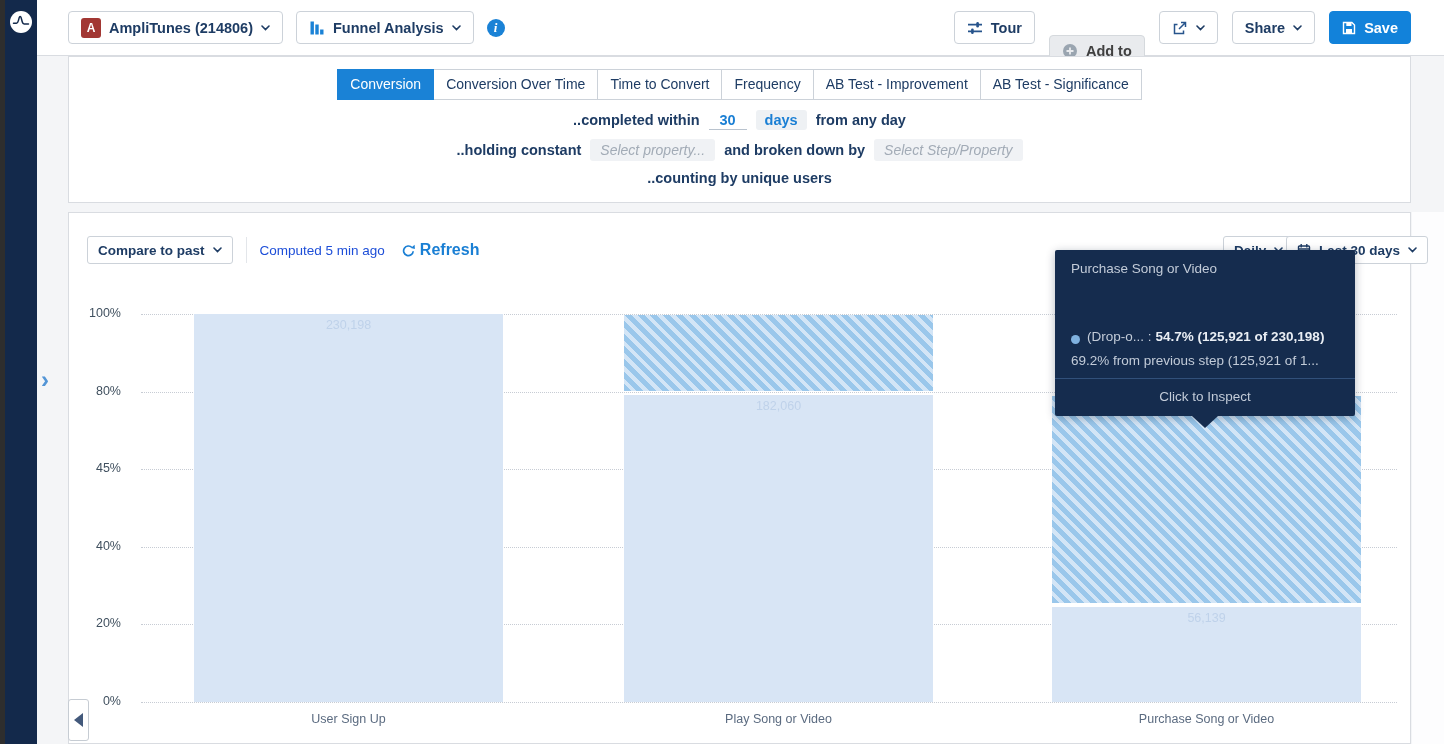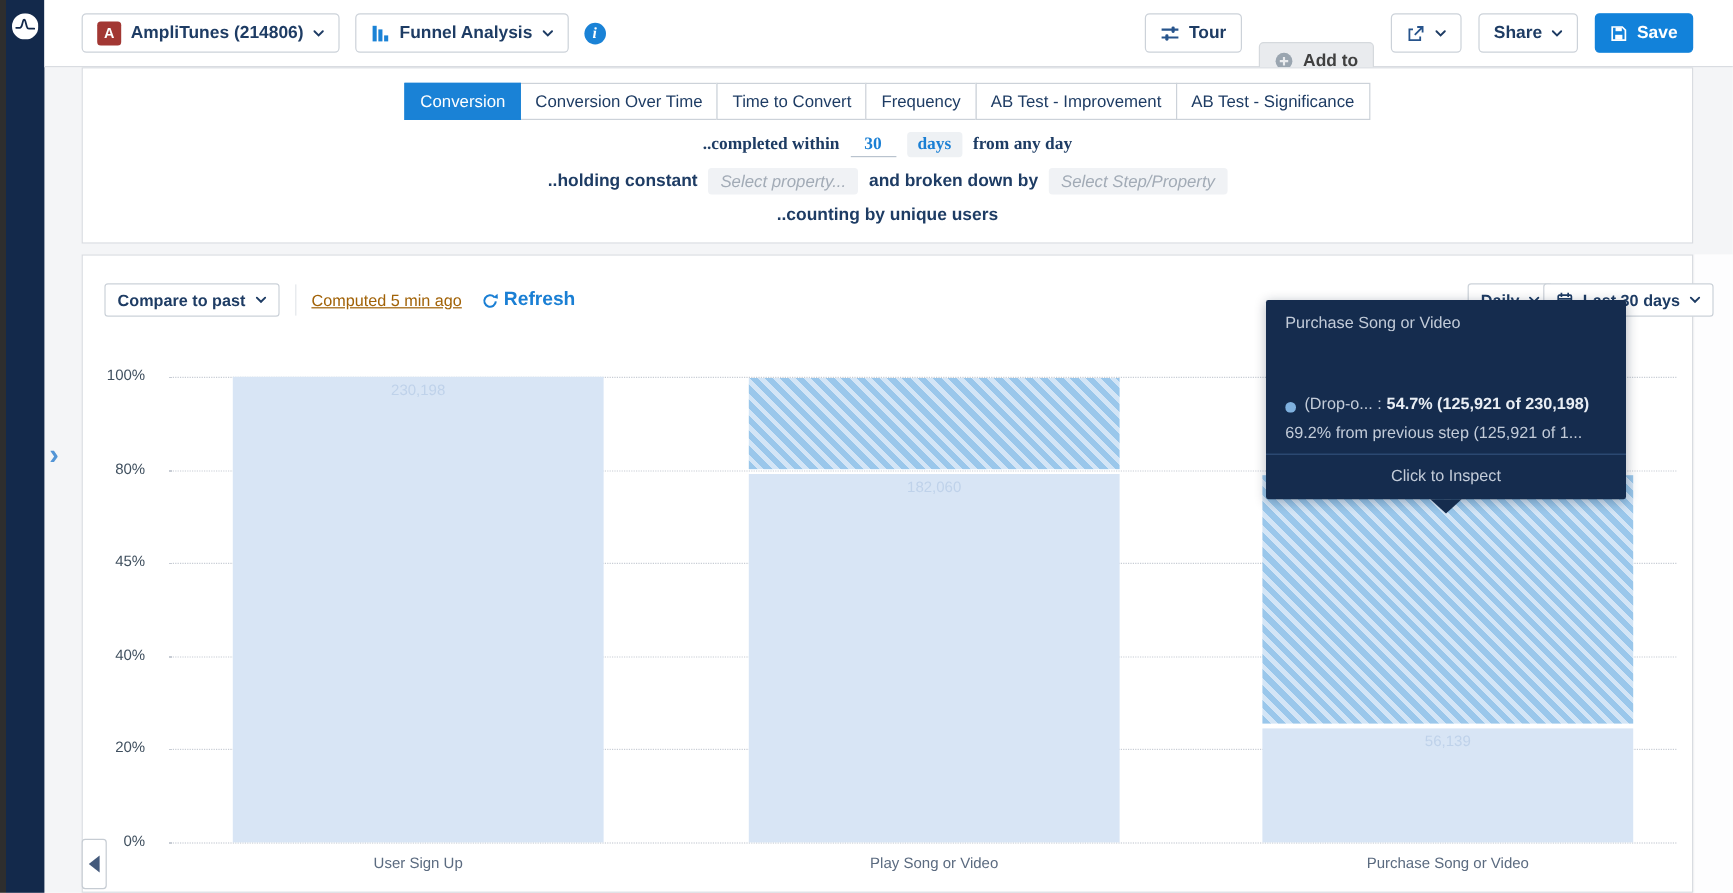--- a/index.html
+++ b/index.html
@@ -40,31 +40,31 @@
   
   .tabs { display:flex; justify-content:center; margin-top:12px; }
   .tab { height:31px; line-height:29px; padding:0 12px; border:1px solid #ccd2d9; margin-left:-1px;
          font-size:14px; color:#1e3c64; background:#fff; cursor:pointer; white-space:nowrap; }
   .tab:first-child { margin-left:0; }
   .tab.active { background:#1a82d6; border-color:#1a82d6; color:#fff; position:relative; z-index:1; }
 
   
   .qrow { display:flex; justify-content:center; align-items:center; gap:9px;
           font-size:14.5px; font-weight:700; color:#1e3c64; }
-  .qrow.r1 { margin-top:10px;font-family:Liberation Serif, serif; } .qrow.r2 { margin-top:9px; } .qrow.r3 { margin-top:9px; }
+  .qrow.r1 { margin-top:10px; } .qrow.r2 { margin-top:9px; } .qrow.r3 { margin-top:9px; }
   .qinput { color:#1a7fd4; min-width:38px; text-align:center; border-bottom:1px solid #b9c3ce;
             padding:1px 4px; cursor:text; }
   .qchip { background:#eef1f4; color:#1a7fd4; padding:2px 9px; border-radius:3px; cursor:pointer; }
   .qph { background:#f0f2f5; color:#a2abb6; font-style:italic; font-weight:400; font-size:14px;
          padding:3px 10px; border-radius:3px; cursor:pointer; }
 
   
   .controls-left { position:absolute; left:18px; top:23px; display:flex; align-items:center; }
   .vdiv { width:1px; height:26px; background:#e3e6ea; margin-left:13px; }
-  .computed { margin-left:13px; font-size:13.5px; font-weight:400; color:#a16207; white-space:nowrap;text-decoration:underline; }
+  .computed { margin-left:13px; font-size:13.5px; font-weight:400; color:#1d4ed8; white-space:nowrap; }
   .refresh { margin-left:17px; display:flex; align-items:center; gap:5px; color:#1a7fd4;
              font-size:16px; font-weight:700; cursor:pointer; }
   .ctrl-right { position:absolute; top:23px; z-index:1; }
   .ctrl-right.daily { left:1154px; }
   .ctrl-right.range { left:1217px; }
 
   
   .gridline { position:absolute; left:72px; width:1256px; height:0; border-top:1px dotted #c7ccd4; }
   .ylabel { position:absolute; left:0; width:52px; text-align:right; font-size:12.5px; color:#40505f; }
   .xlabel { position:absolute; top:499px; width:309px; text-align:center; font-size:12.5px; color:#5b6b80; }

